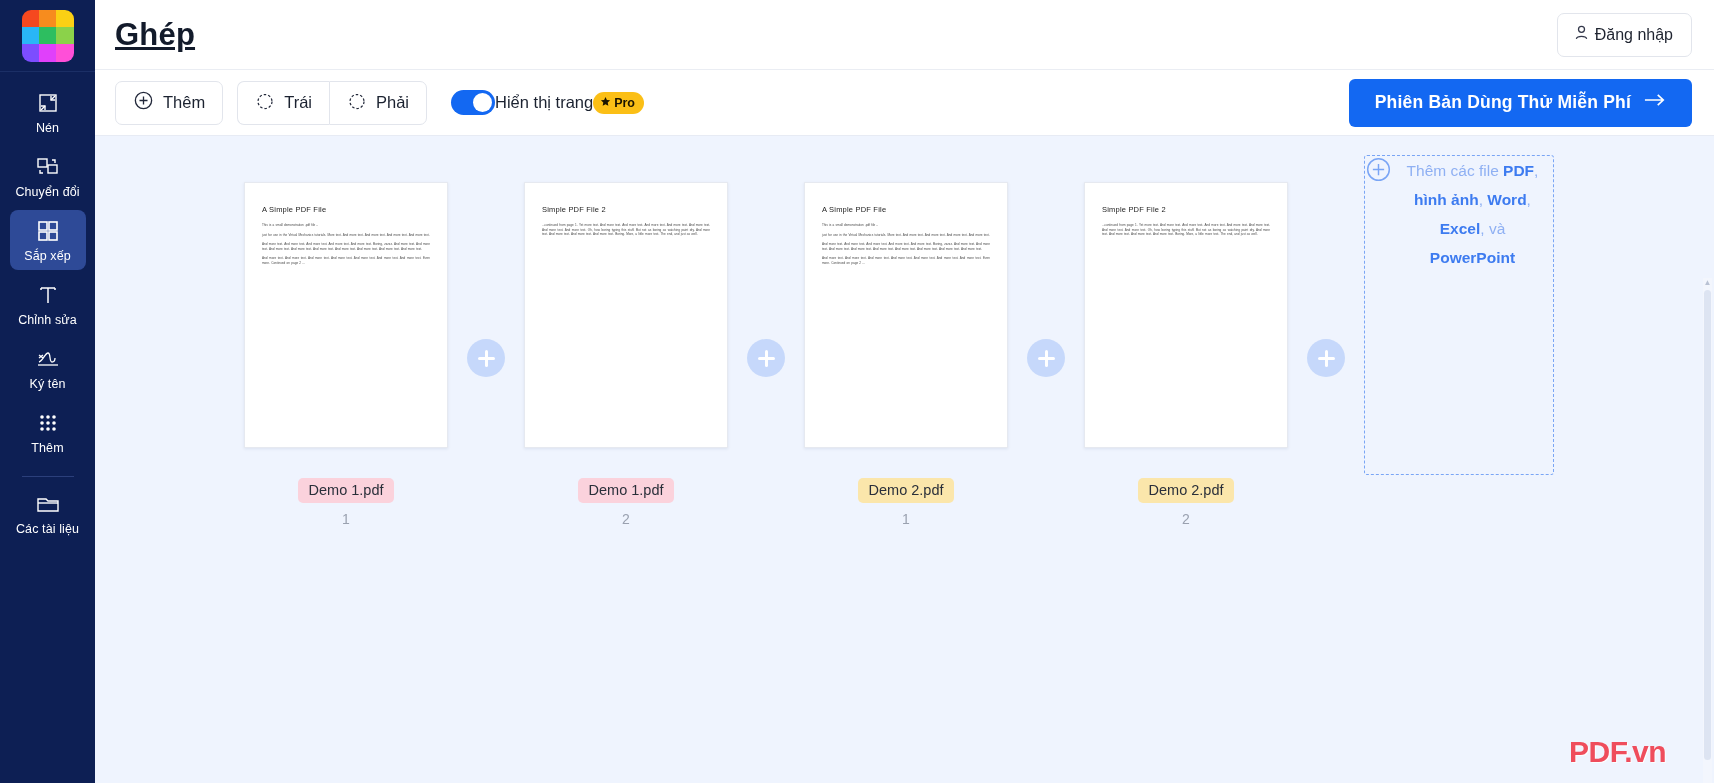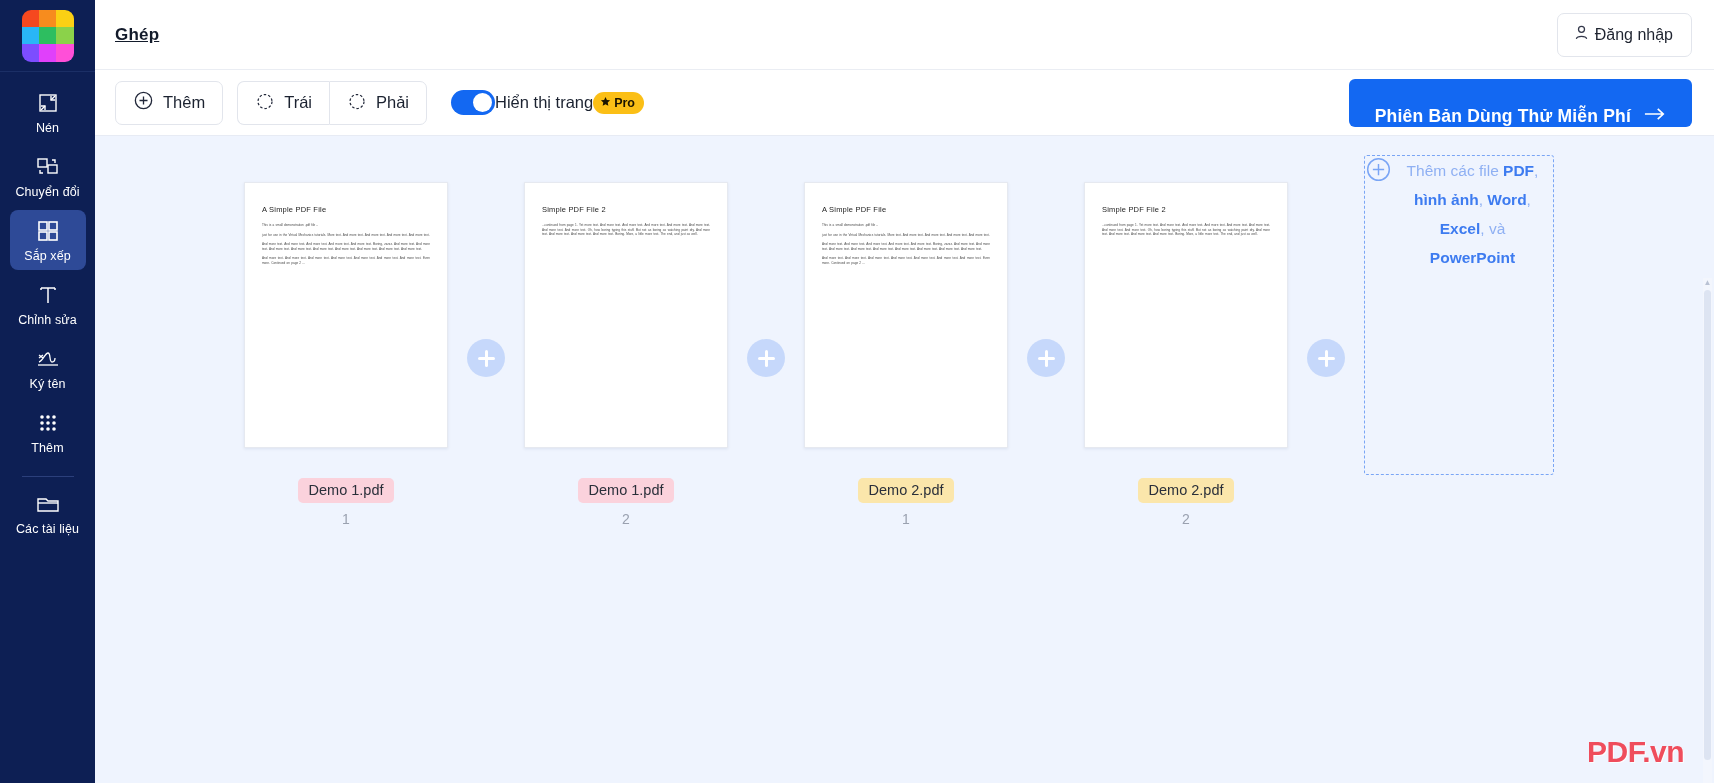--- a/index.html
+++ b/index.html
@@ -44,21 +44,21 @@
   .nav-sep { width: 52px; height: 1px; background: #2b3f7b; margin: 10px 0 6px; }
 
   
   .main { flex: 1; height: 783px; display: flex; flex-direction: column; position: relative; }
 
   .topbar {
     height: 70px; flex: 0 0 70px; background: #ffffff;
     display: flex; align-items: center; justify-content: space-between;
     padding: 0 22px 0 20px; border-bottom: 1px solid #eaedf3;
   }
-  .page-title { font-size: 17px; font-weight: bold; color: #131b2b; letter-spacing: .2px; text-decoration: underline; }
+  .page-title { font-size: 31px; font-weight: bold; color: #131b2b; letter-spacing: .2px; text-decoration: underline; }
   .login-btn {
     height: 44px; padding: 0 18px 0 14px;
     border: 1px solid #e2e5ec; border-radius: 7px; background: #fff;
     display: flex; align-items: center; gap: 4px; cursor: pointer;
     font-size: 16px; color: #1f2430;
   }
 
   .toolbar {
     height: 66px; flex: 0 0 66px; background: #ffffff;
     display: flex; align-items: center; padding: 0 22px 0 20px;
@@ -83,21 +83,21 @@
   }
   .toggle-label { font-size: 16.5px; color: #1b2230; }
   .pro-badge {
     background: #fbbf16; border-radius: 11px; height: 22px;
     padding: 0 9px 0 7px; display: flex; align-items: center; gap: 3px;
     font-size: 12.5px; font-weight: bold; color: #1a1400;
   }
   .cta {
     margin-left: auto; height: 48px; padding: 0 26px; border-radius: 6px;
     background: #1368f2; color: #fff; border: none; cursor: pointer;
-    display: flex; align-items: flex-end; gap: 13px;
+    display: flex; align-items: center; gap: 13px;
     font-size: 17.5px; font-weight: bold; letter-spacing: .2px;
   }
 
   
   .canvas {
     flex: 1; background: #eff4fe; position: relative; overflow: hidden;
     padding: 46px 8px 0 0;
   }
   .row {
     display: flex; align-items: flex-start; padding-left: 149px;
@@ -145,21 +145,21 @@
     cursor: pointer; background: transparent;
   }
   .dz-plus { margin-bottom: 22px; }
   .dz-text {
     text-align: center; font-size: 15.5px; line-height: 29px;
     color: #8fb0f3; padding: 0 14px;
   }
   .dz-text b { color: #3d7bf0; font-weight: bold; }
 
   .watermark {
-    position: absolute; right: 30px; bottom: 14px;
+    position: absolute; right: 48px; bottom: 14px;
     font-size: 30px; font-weight: bold; color: #ef4d5c;
     letter-spacing: -.5px;
     text-shadow: 1px 1px 0 rgba(255,255,255,.85);
   }
 
   .scrollbar {
     position: absolute; right: 2px; top: 142px; width: 9px; height: 641px;
     background: #f3f6fd;
   }
   .scroll-arrow { font-size: 8px; color: #b9c2d4; text-align: center; line-height: 10px; }

